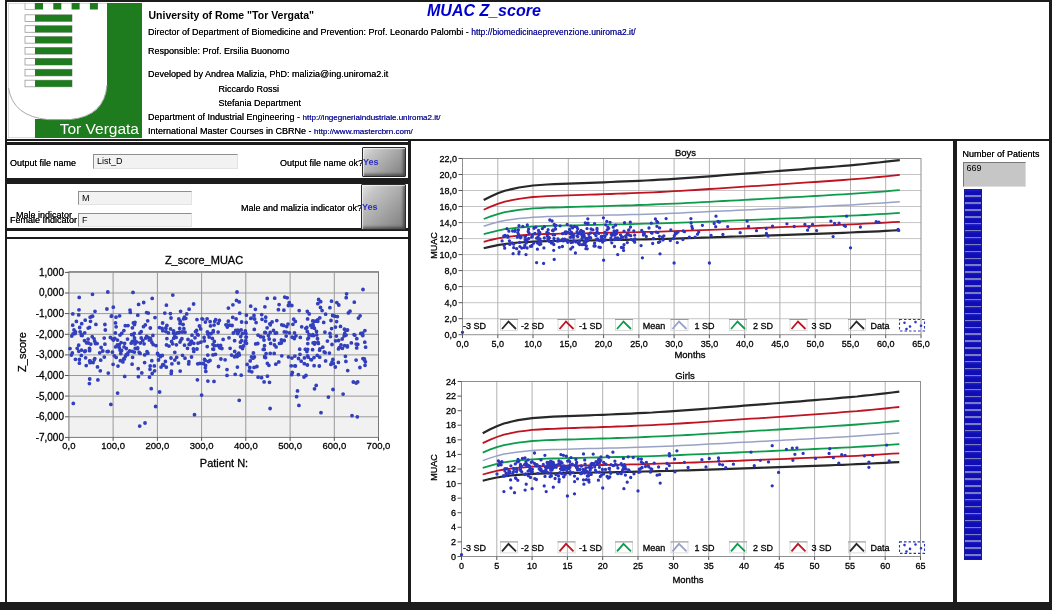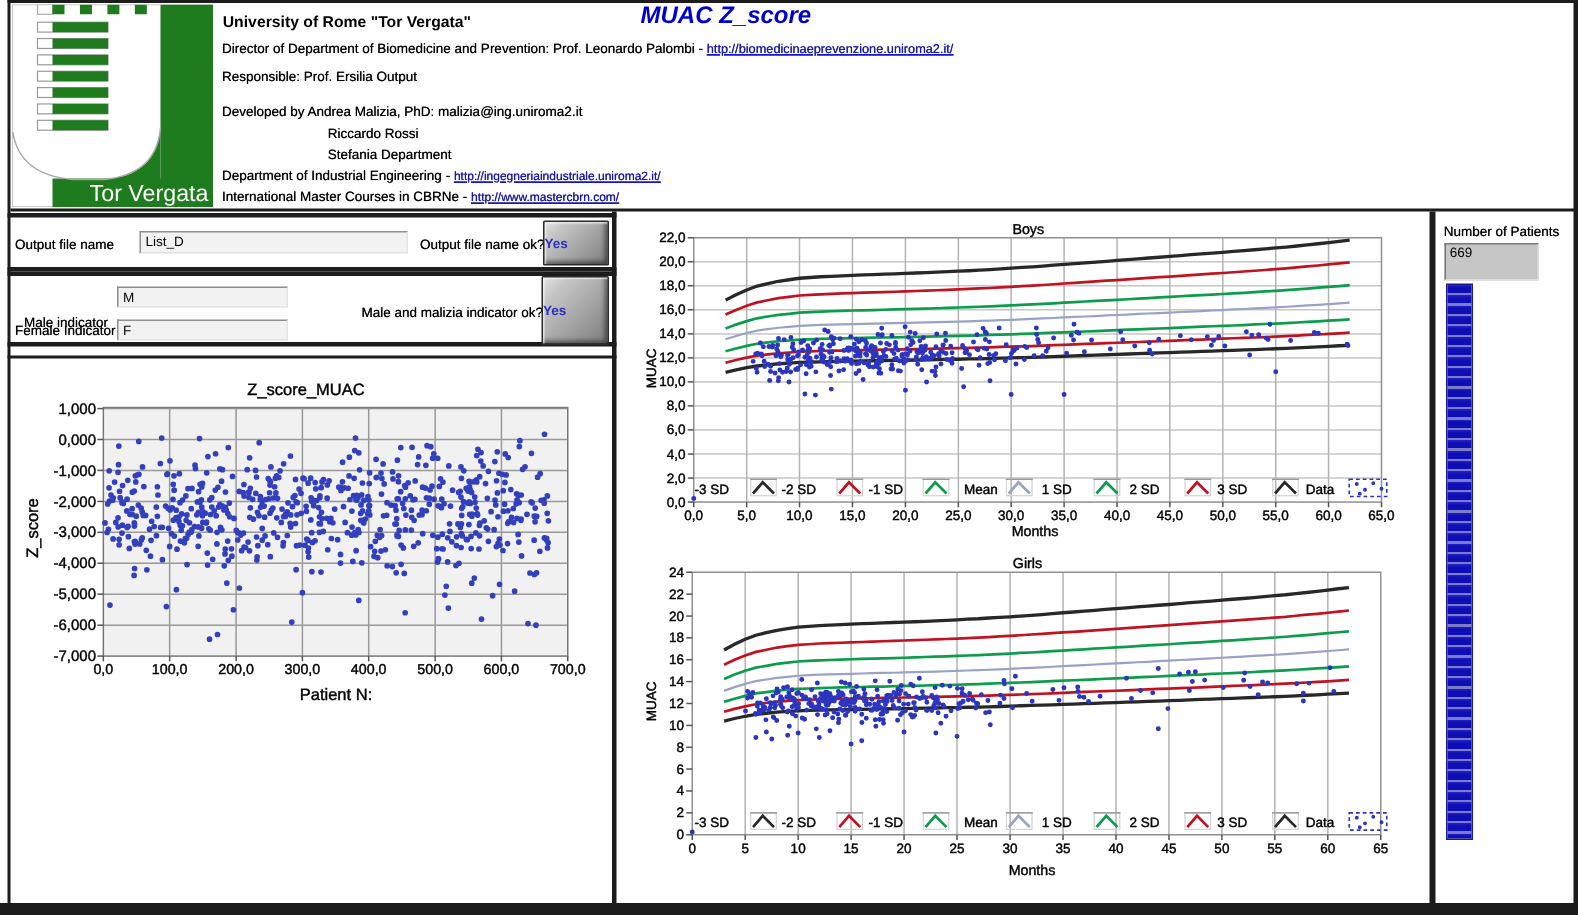--- a/index.html
+++ b/index.html
@@ -3,21 +3,21 @@
 html,body{margin:0;padding:0;width:1052px;height:610px;background:#fff;overflow:hidden}
 body{font-family:"Liberation Sans",sans-serif;position:relative;color:#000}
 .abs{position:absolute}
 .bk{position:absolute;background:#1c1c1c}
 .lbl{position:absolute;font-size:9px;white-space:nowrap;text-shadow:0 0 .45px #222}
 .fld{position:absolute;background:#f2f2f2;border-style:solid;border-width:1px;border-color:#8f8f8f #e3e3e3 #e3e3e3 #8f8f8f;font-size:9px;padding:1px 0 0 3px;box-sizing:border-box;white-space:nowrap}
 .btn{position:absolute;box-sizing:border-box;border:1px solid #2b2b2b;border-radius:1px;
  background:linear-gradient(135deg,#e4e4e4 0%,#c6c6c6 20%,#ababab 50%,#8f8f8f 80%,#7e7e7e 100%);
  box-shadow:inset 1px 1px 1px rgba(255,255,255,.7), inset -2px -2px 3px rgba(0,0,0,.45);
  color:#2a2ec4;font-weight:bold;font-size:9px;text-align:left}
-.lnk{color:#1414cc;text-decoration:underline}
+.lnk{color:#1414cc;}
 </style></head><body>
 <div class="bk" style="left:4.5px;top:0;width:1047.5px;height:1.6px"></div>
 <div class="bk" style="left:4.5px;top:0;width:2.2px;height:610px"></div>
 <div class="bk" style="left:1049.4px;top:0;width:2.6px;height:610px"></div>
 <div class="bk" style="left:0;top:601.5px;width:1052px;height:8.5px"></div>
 <div class="bk" style="left:6.5px;top:138.5px;width:1043px;height:2.6px"></div>
 <div class="bk" style="left:4.5px;top:142px;width:406px;height:2.6px"></div>
 <div class="bk" style="left:4.5px;top:178px;width:406px;height:2.6px"></div>
 <div class="bk" style="left:4.5px;top:181.4px;width:406px;height:2.6px"></div>
 <div class="bk" style="left:4.5px;top:228px;width:406px;height:2.9px"></div>
@@ -46,29 +46,29 @@
     <rect x="17" y="55.4" width="47" height="6.6" fill="#fff" stroke="#999" stroke-width="0.8"></rect>
     <rect x="27" y="55.4" width="37" height="6.6" fill="#1e7b1e"></rect>
     <rect x="17" y="66.3" width="47" height="6.6" fill="#fff" stroke="#999" stroke-width="0.8"></rect>
     <rect x="27" y="66.3" width="37" height="6.6" fill="#1e7b1e"></rect>
     <rect x="17" y="77.2" width="47" height="6.6" fill="#fff" stroke="#999" stroke-width="0.8"></rect>
     <rect x="27" y="77.2" width="37" height="6.6" fill="#1e7b1e"></rect>
     <text x="131" y="131" text-anchor="end" font-size="15.5" fill="#fff" font-family="Liberation Sans, sans-serif">Tor Vergata</text>
   </svg>
 <div class="abs" style="left:148.5px;top:8.5px;font-size:10.5px;font-weight:bold">University of Rome "Tor Vergata"</div>
 <div class="lbl" style="left:148px;top:27px">Director of Department of Biomedicine and Prevention: Prof. Leonardo Palombi - <span class="lnk" style="font-size:8.5px">http://biomedicinaeprevenzione.uniroma2.it/</span></div>
-<div class="lbl" style="left:148px;top:46px">Responsible: Prof. Ersilia Output</div>
+<div class="lbl" style="left:148px;top:46px">Responsible: Prof. Ersilia Buonomo</div>
 <div class="lbl" style="left:148px;top:68.5px">Developed by Andrea Malizia, PhD: malizia@ing.uniroma2.it</div>
 <div class="lbl" style="left:218.5px;top:83.5px">Riccardo Rossi</div>
 <div class="lbl" style="left:218.5px;top:97.5px">Stefania Department</div>
 <div class="lbl" style="left:148px;top:111.5px">Department of Industrial Engineering - <span class="lnk" style="font-size:8px">http://ingegneriaindustriale.uniroma2.it/</span></div>
 <div class="lbl" style="left:148px;top:125.5px">International Master Courses in CBRNe - <span class="lnk" style="font-size:8px">http://www.mastercbrn.com/</span></div>
 <div class="abs" style="left:427px;top:2px;font-family:Liberation Sans, sans-serif;font-style:italic;font-weight:bold;font-size:16px;color:#0000cc">MUAC Z_score</div>
 <div class="lbl" style="left:10px;top:157.5px">Output file name</div>
-<div class="fld" style="left:93px;top:154px;width:179px;height:15px">List_D</div>
+<div class="fld" style="left:93px;top:154px;width:145px;height:15px">List_D</div>
 <div class="lbl" style="left:280px;top:157.5px">Output file name ok?</div>
 <div class="btn" style="left:362px;top:146.5px;width:43.5px;height:30.5px;line-height:29px">Yes</div>
 <div class="lbl" style="left:16px;top:210px">Male indicator</div>
 <div class="fld" style="left:78px;top:191px;width:114px;height:14px">M</div>
 <div class="lbl" style="left:10px;top:215px">Female Indicator</div>
 <div class="fld" style="left:78px;top:213px;width:114px;height:13.5px">F</div>
 <div class="lbl" style="left:241px;top:202.5px">Male and malizia indicator ok?</div>
 <div class="btn" style="left:361px;top:184px;width:45px;height:45.5px;line-height:44px">Yes</div>
 <div class="lbl" style="left:962.5px;top:149px">Number of Patients</div>
 <div class="fld" style="left:962.5px;top:161.5px;width:63px;height:25px;background:#c6c6c6;border-color:#777 #ddd #ddd #777;padding-top:0">669</div>

